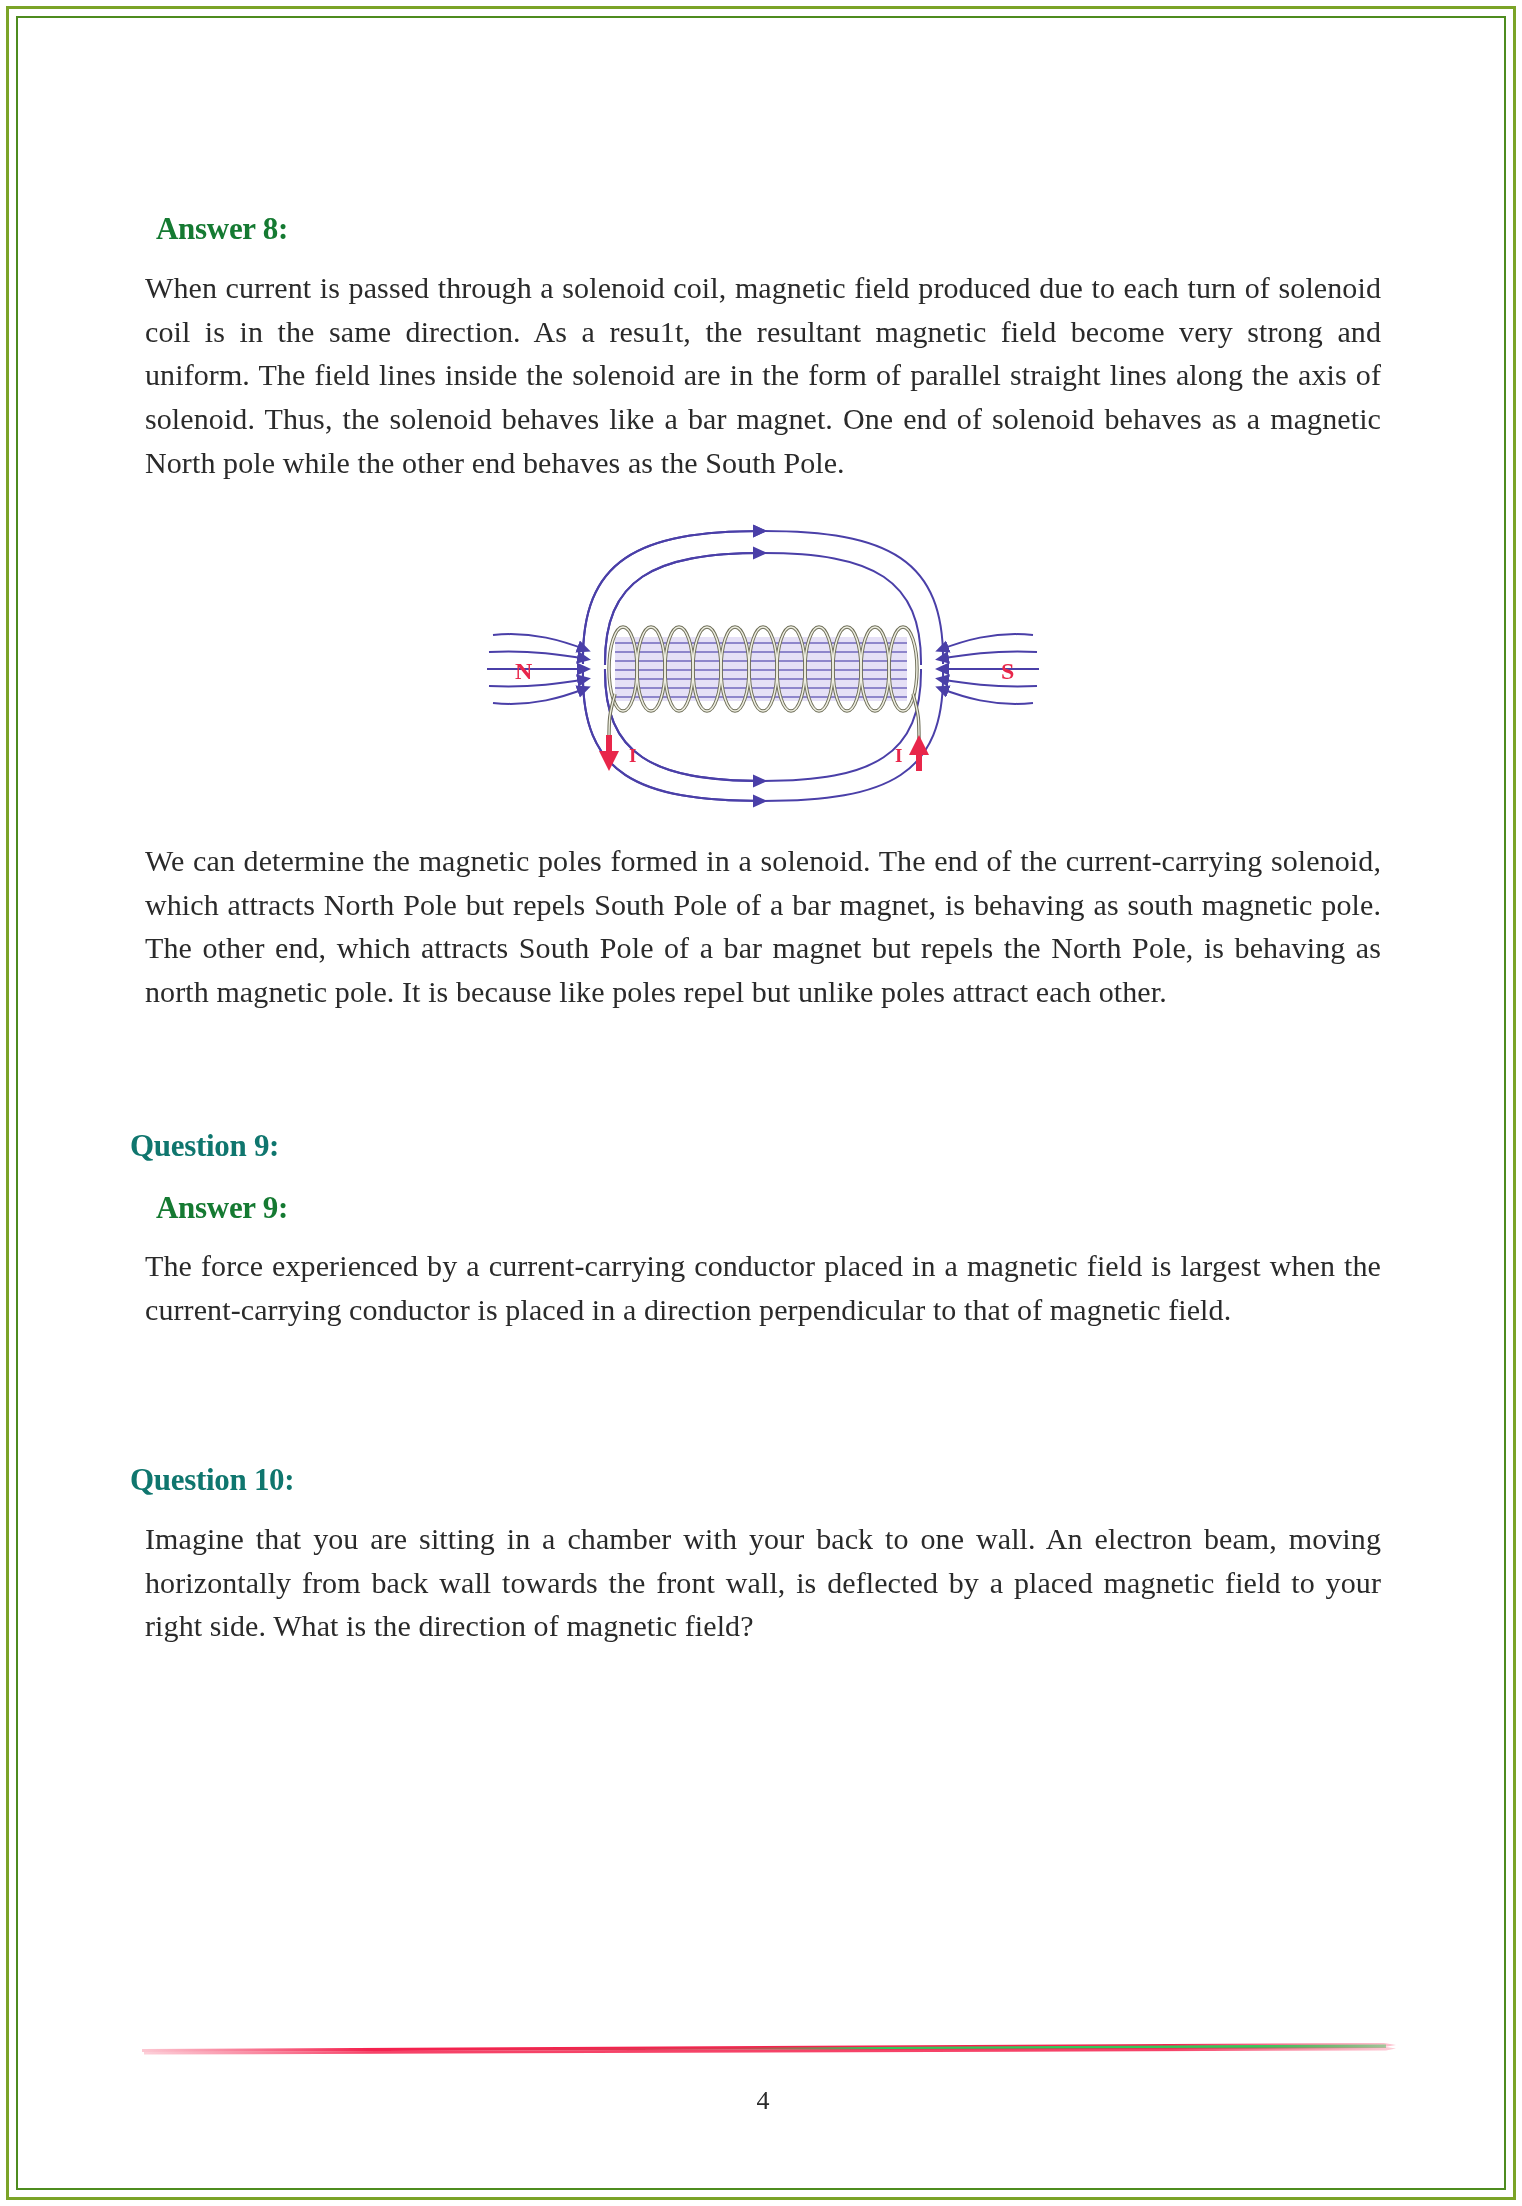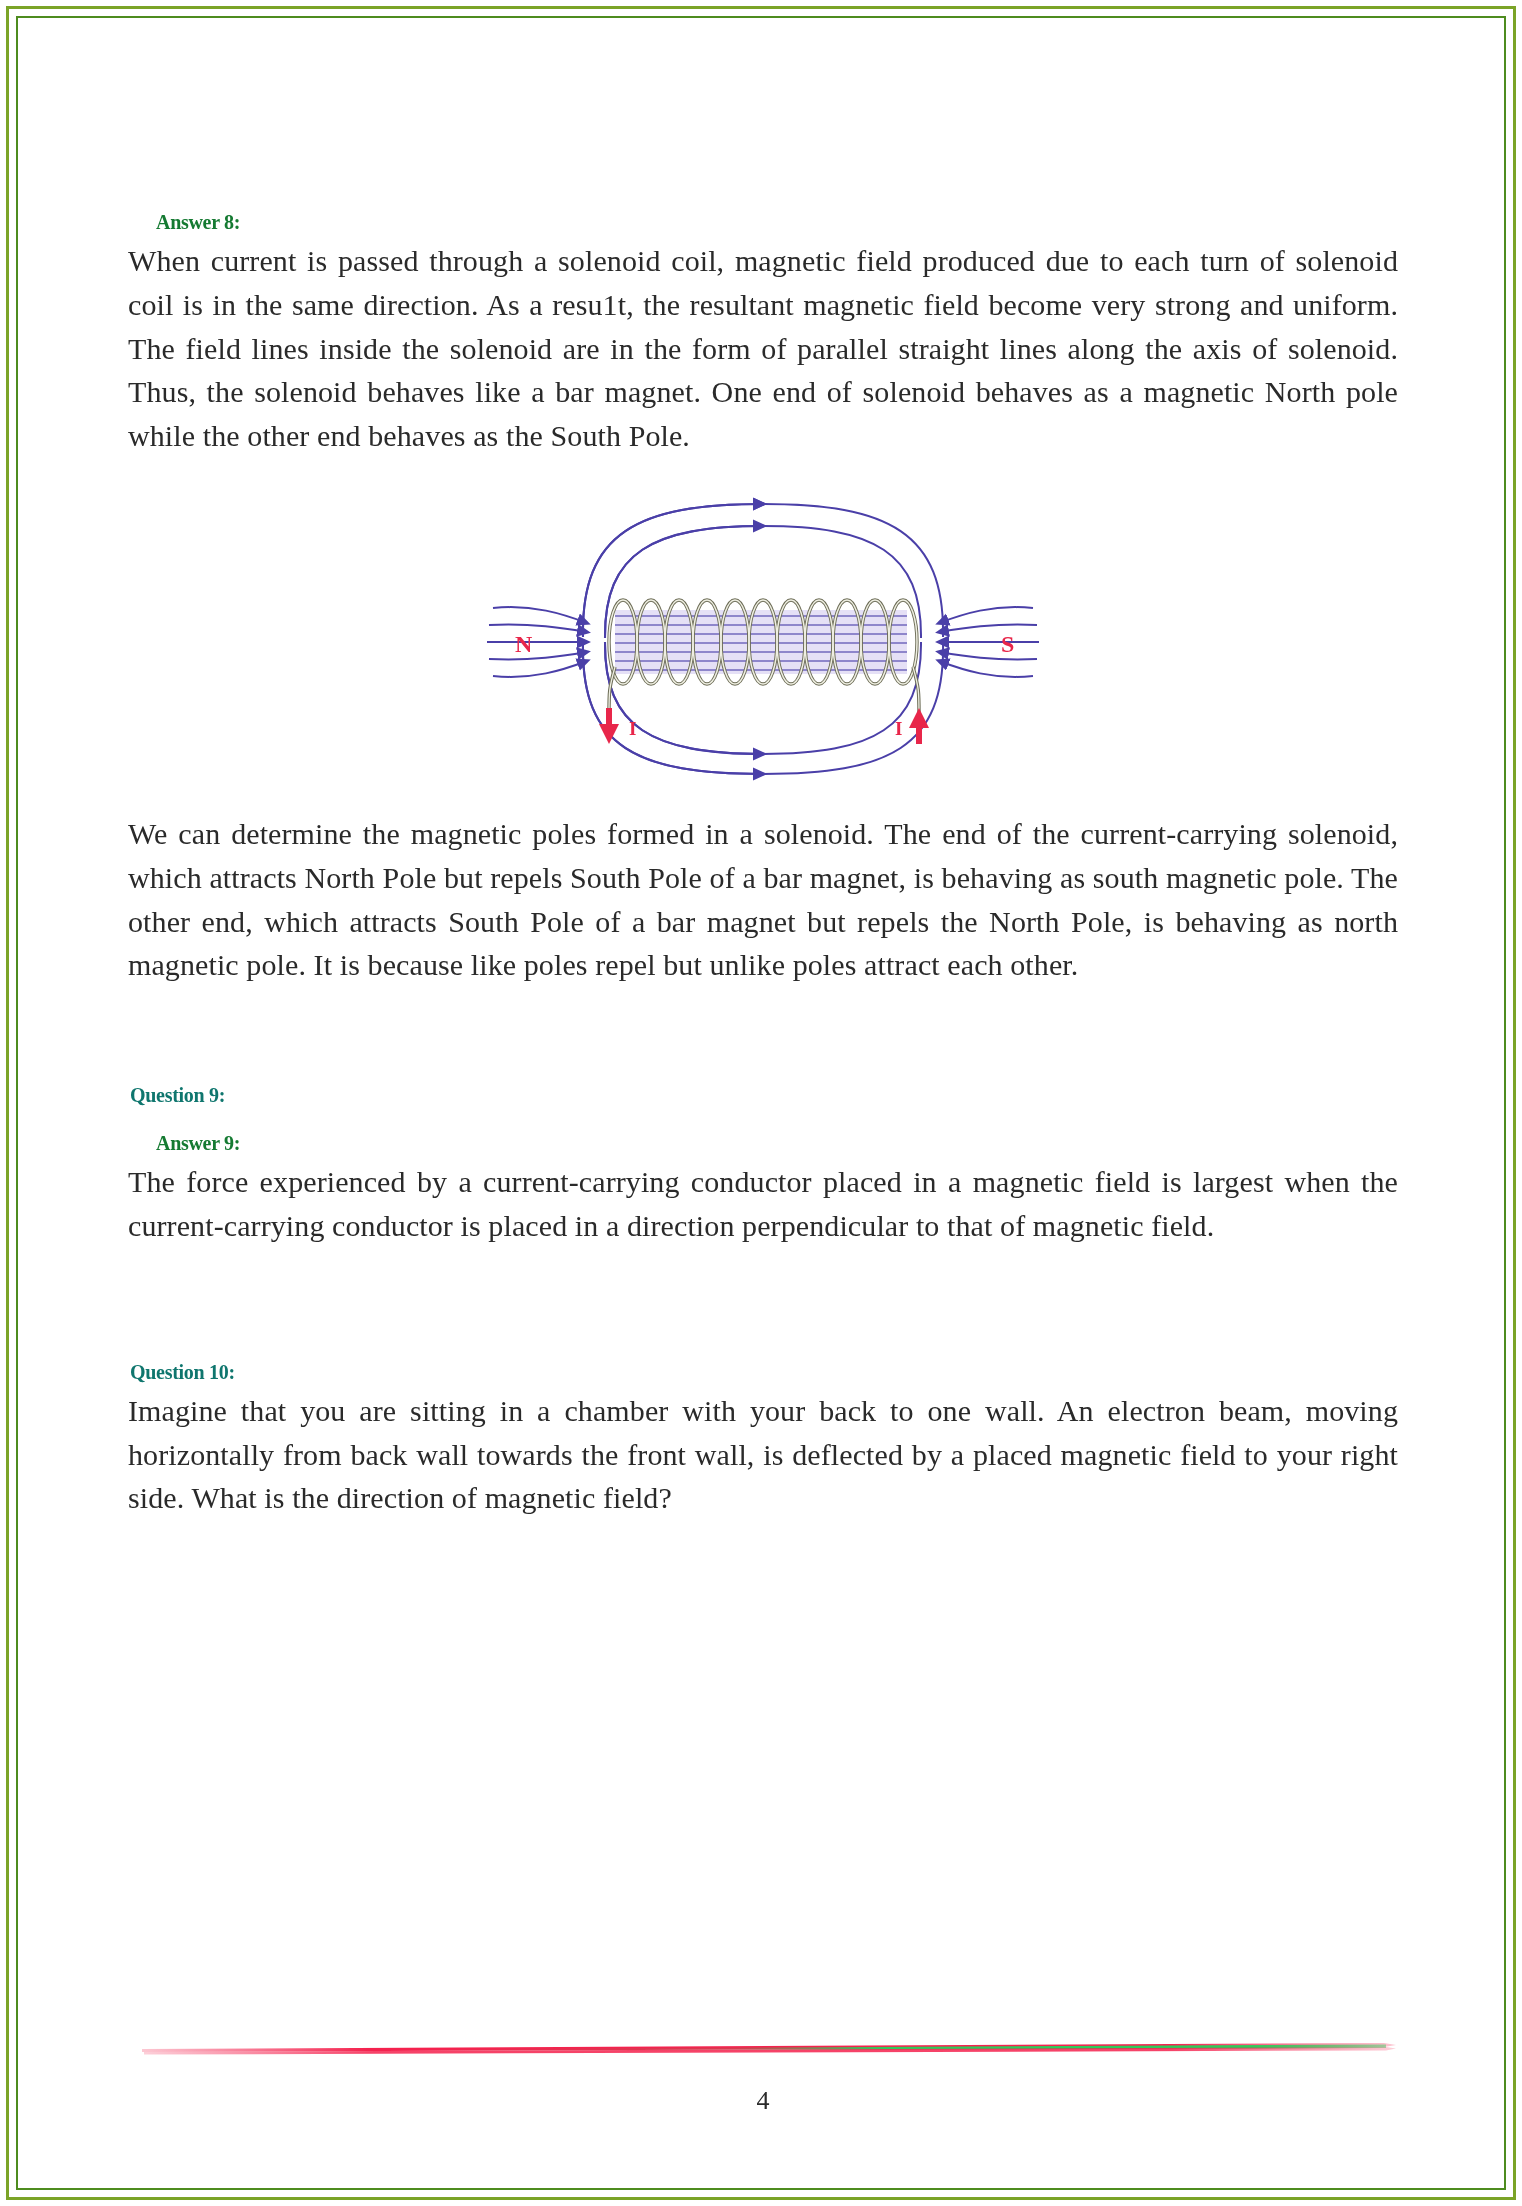--- a/index.html
+++ b/index.html
@@ -41,42 +41,42 @@
   .content {
     position: absolute;
     left: 128px;
     top: 210px;
     width: 1270px;
   }
 
   
   .heading {
     font-weight: bold;
-    font-size: 20px;
+    font-size: 31px;
     line-height: 1.25;
     letter-spacing: -0.3px;
     margin: 0 0 4px 0;
   }
   .heading-answer {
     color: #157a32;
     padding-left: 28px;
   }
   .heading-question {
     color: #0f766e;
     padding-left: 2px;
   }
 
   
   .para {
     font-size: 30px;
     line-height: 1.46;
     color: #2a2a2a;
     text-align: justify;
     text-justify: inter-word;
-    margin: 0;
+    margin: 17px;
     letter-spacing: 0.1px;
   }
 
   .gap-sm  { height: 16px; }
   .gap-xl  { height: 96px; }
 
   
   .figure {
     margin: 34px 0 30px 0;
     display: flex;

